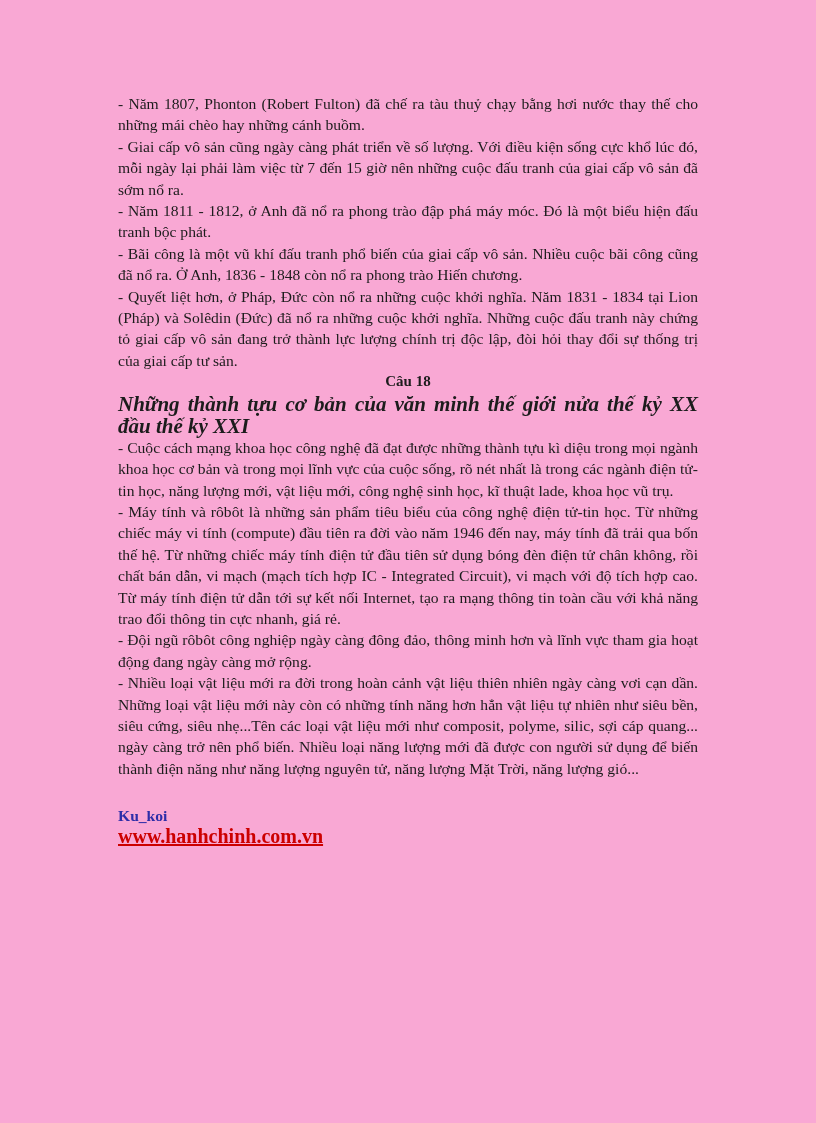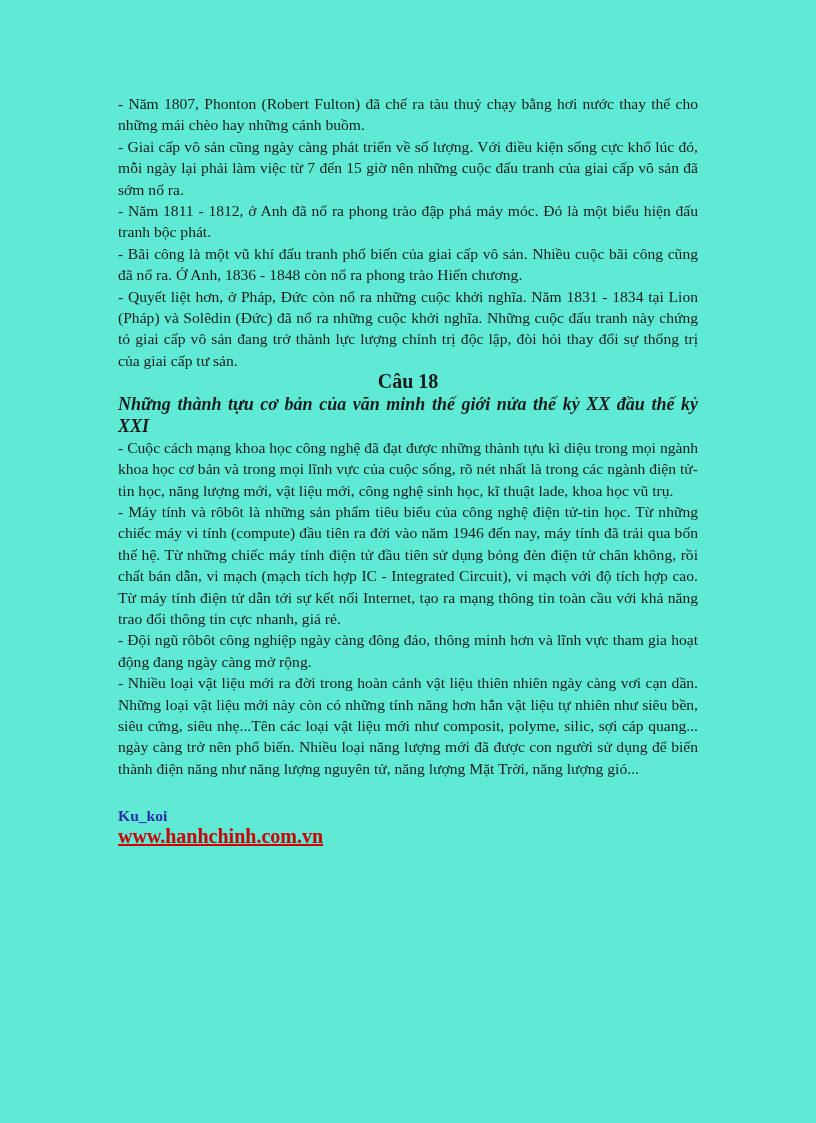--- a/index.html
+++ b/index.html
@@ -5,45 +5,45 @@
   * { margin: 0; padding: 0; box-sizing: border-box; }
   html, body {
     width: 816px;
     background: #ffffff;
     font-family: "Liberation Serif", "DejaVu Serif", serif;
   }
   .page {
     position: relative;
     width: 816px;
     height: 1123px;
-    background: #5eead4;
+    background: #f9a8d4;
     overflow: hidden;
   }
   .content {
     position: absolute;
     top: 93px;
     left: 118px;
     width: 580px;
     color: #1c1c1c;
   }
   .content p {
     font-size: 15.6px;
     line-height: 21.4px;
     text-align: justify;
     color: #1c1c1c;
   }
   .question-heading {
-    font-size: 20px;
+    font-size: 15px;
     line-height: 21.4px;
     font-weight: bold;
     text-align: center;
     color: #1c1c1c;
   }
   .topic-heading {
-    font-size: 18px;
+    font-size: 21px;
     line-height: 22px;
     font-weight: bold;
     font-style: italic;
     text-align: justify;
     color: #1c1c1c;
   }
   .footer {
     margin-top: 27px;
     text-align: left;
   }

